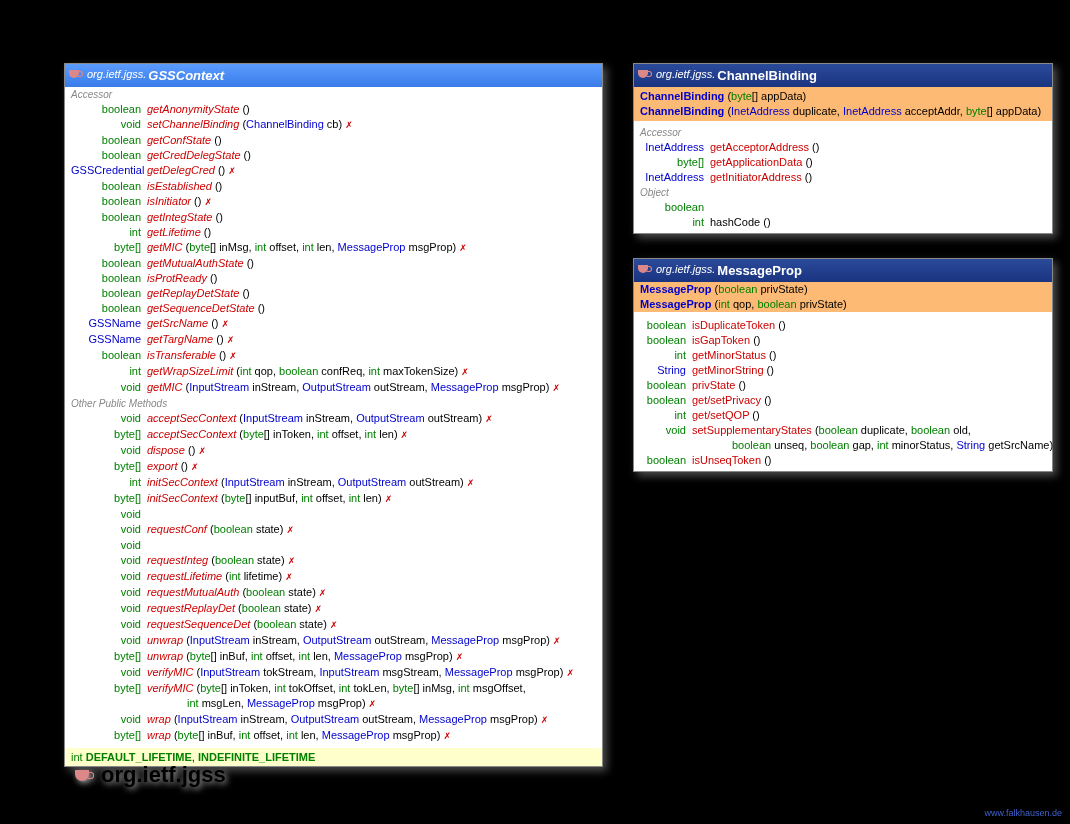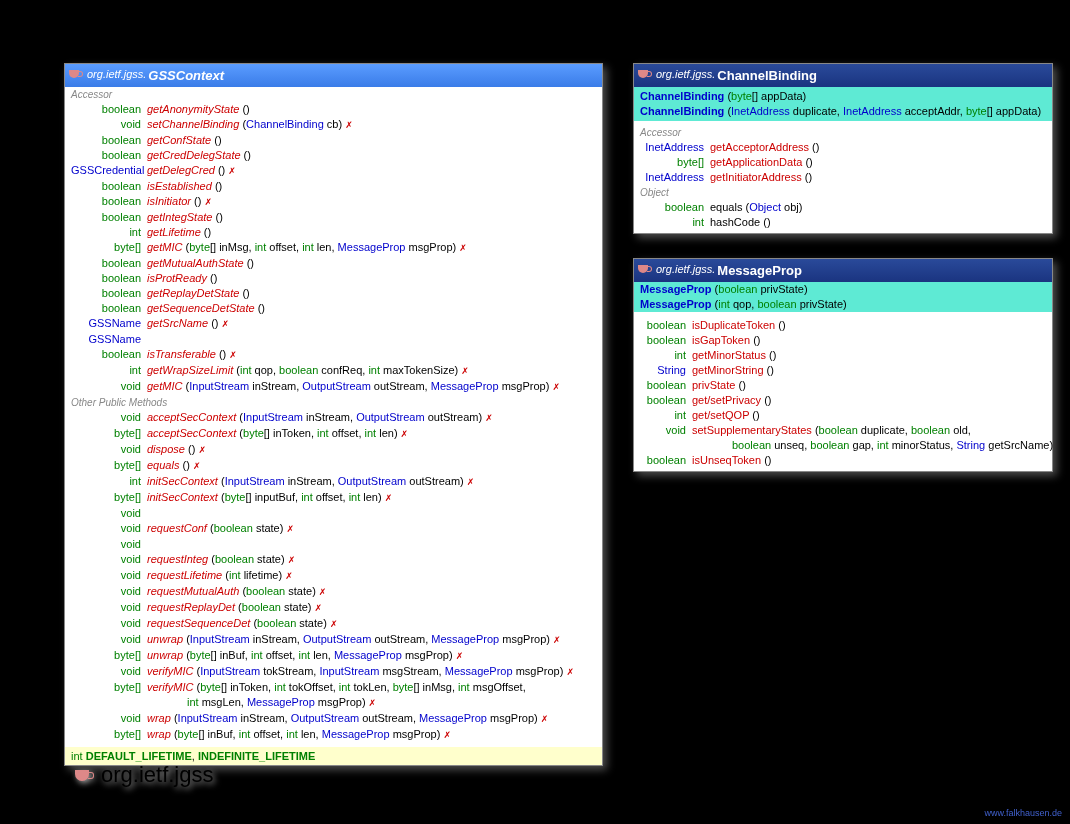--- a/index.html
+++ b/index.html
@@ -20,22 +20,22 @@
 .sig{flex:1}
 .mname{color:#cc0000;font-style:italic}
 .mname.plain{font-style:normal;color:#cc0000}
 .ctor{color:#0000cc;font-weight:bold}
 .kw{color:#008000}
 .typ{color:#0000cc}
 .exc{color:#cc0000;font-size:9px}
 .constants{background:#ffffcc;padding:3px 6px}
 .constants .kw{color:#008000}
 .constants .cn{color:#008000;font-weight:bold}
-.yellow-bg{background:#5eead4}
-.pkg-label{position:absolute;left:75px;top:762px;color:#000;font-size:22px;font-weight:normal;display:flex;align-items:center;filter:drop-shadow(2px 2px 3px #aaa)}
+.yellow-bg{background:#fdba74}
+.pkg-label{position:absolute;left:75px;top:762px;color:#000;font-size:22px;font-weight:bold;display:flex;align-items:center;filter:drop-shadow(2px 2px 3px #aaa)}
 .pkg-label .cup{width:20px;height:16px;margin-right:6px}
 .pkg-label .cup::before{width:14px;height:11px;top:3px;border-radius:0 0 7px 7px}
 .pkg-label .cup::after{left:13px;top:5px;width:5px;height:5px}
 .footer{position:absolute;right:8px;bottom:6px;color:#4060cc;font-size:9px}
 .cont{padding-left:116px}
 </style>
 </head>
 <body>
 
 <div class="card" style="left:64px;top:63px;width:537px">
@@ -101,20 +101,21 @@
       <div class="row">
         <span class="ret " style="width:70px">boolean</span>
         <span class="sig"><span class="mname">getSequenceDetState</span> ()</span>
       </div>
       <div class="row">
         <span class="ret type" style="width:70px">GSSName</span>
         <span class="sig"><span class="mname">getSrcName</span> () <span class="exc">✗</span></span>
       </div>
       <div class="row">
         <span class="ret type" style="width:70px">GSSName</span>
+        <span class="sig"><span class="mname">getTargName</span> () <span class="exc">✗</span></span>
       </div>
       <div class="row">
         <span class="ret " style="width:70px">boolean</span>
         <span class="sig"><span class="mname">isTransferable</span> () <span class="exc">✗</span></span>
       </div>
       <div class="row">
         <span class="ret " style="width:70px">int</span>
         <span class="sig"><span class="mname">getWrapSizeLimit</span> (<span class="kw">int</span><span class=""> qop, </span><span class="kw">boolean</span><span class=""> confReq, </span><span class="kw">int</span><span class=""> maxTokenSize) </span><span class="exc">✗</span></span>
       </div>
       <div class="row">
@@ -131,21 +132,21 @@
       <div class="row">
         <span class="ret " style="width:70px">byte[]</span>
         <span class="sig"><span class="mname">acceptSecContext</span> (<span class="kw">byte</span><span class="">[] inToken, </span><span class="kw">int</span><span class=""> offset, </span><span class="kw">int</span><span class=""> len) </span><span class="exc">✗</span></span>
       </div>
       <div class="row">
         <span class="ret " style="width:70px">void</span>
         <span class="sig"><span class="mname">dispose</span> () <span class="exc">✗</span></span>
       </div>
       <div class="row">
         <span class="ret " style="width:70px">byte[]</span>
-        <span class="sig"><span class="mname">equals</span> () <span class="exc">✗</span></span>
+        <span class="sig"><span class="mname">export</span> () <span class="exc">✗</span></span>
       </div>
       <div class="row">
         <span class="ret " style="width:70px">int</span>
         <span class="sig"><span class="mname">initSecContext</span> (<span class="typ">InputStream</span><span class=""> inStream, </span><span class="typ">OutputStream</span><span class=""> outStream) </span><span class="exc">✗</span></span>
       </div>
       <div class="row">
         <span class="ret " style="width:70px">byte[]</span>
         <span class="sig"><span class="mname">initSecContext</span> (<span class="kw">byte</span><span class="">[] inputBuf, </span><span class="kw">int</span><span class=""> offset, </span><span class="kw">int</span><span class=""> len) </span><span class="exc">✗</span></span>
       </div>
       <div class="row">
@@ -241,21 +242,20 @@
       </div>
       <div class="row">
         <span class="ret type" style="width:64px">InetAddress</span>
         <span class="sig"><span class="mname plain">getInitiatorAddress</span> ()</span>
       </div>
     </div>
  <div class="section">Object</div>
  <div id="cb-rows2">
       <div class="row">
         <span class="ret " style="width:64px">boolean</span>
-        <span class="sig"><span style="color:#000;font-style:normal">equals</span> (<span class="typ">Object</span><span class=""> obj)</span></span>
       </div>
       <div class="row">
         <span class="ret " style="width:64px">int</span>
         <span class="sig"><span style="color:#000;font-style:normal">hashCode</span> ()</span>
       </div>
     </div>
  <div style="height:3px"></div>
 </div>
 
 <div class="card" style="left:633px;top:258px;width:418px">

